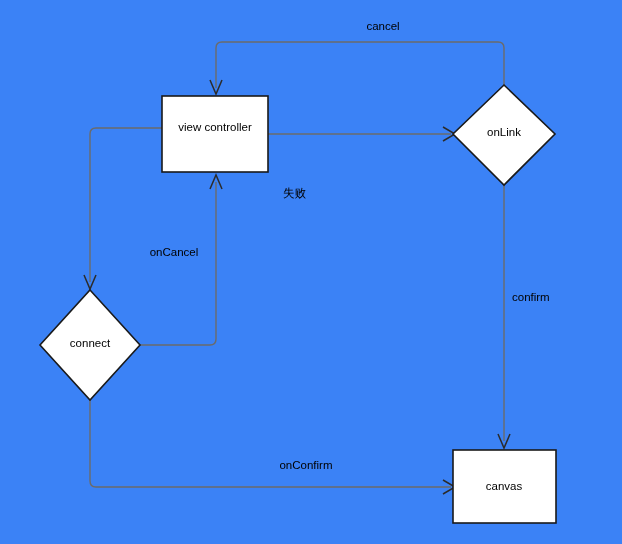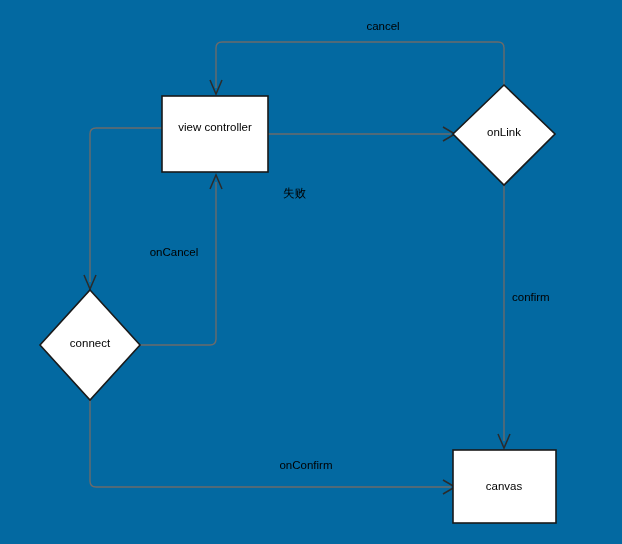--- a/index.html
+++ b/index.html
@@ -10,21 +10,21 @@
   body {
     width: 622px;
     height: 544px;
     font-family: "Liberation Sans", sans-serif;
     overflow: hidden;
   }
   #diagram-root {
     position: relative;
     width: 622px;
     height: 544px;
-    background: #0369a1;
+    background: #3b82f6;
   }
   #flow-svg {
     position: absolute;
     top: 0;
     left: 0;
     width: 622px;
     height: 544px;
     display: block;
   }
   .node-shape {

